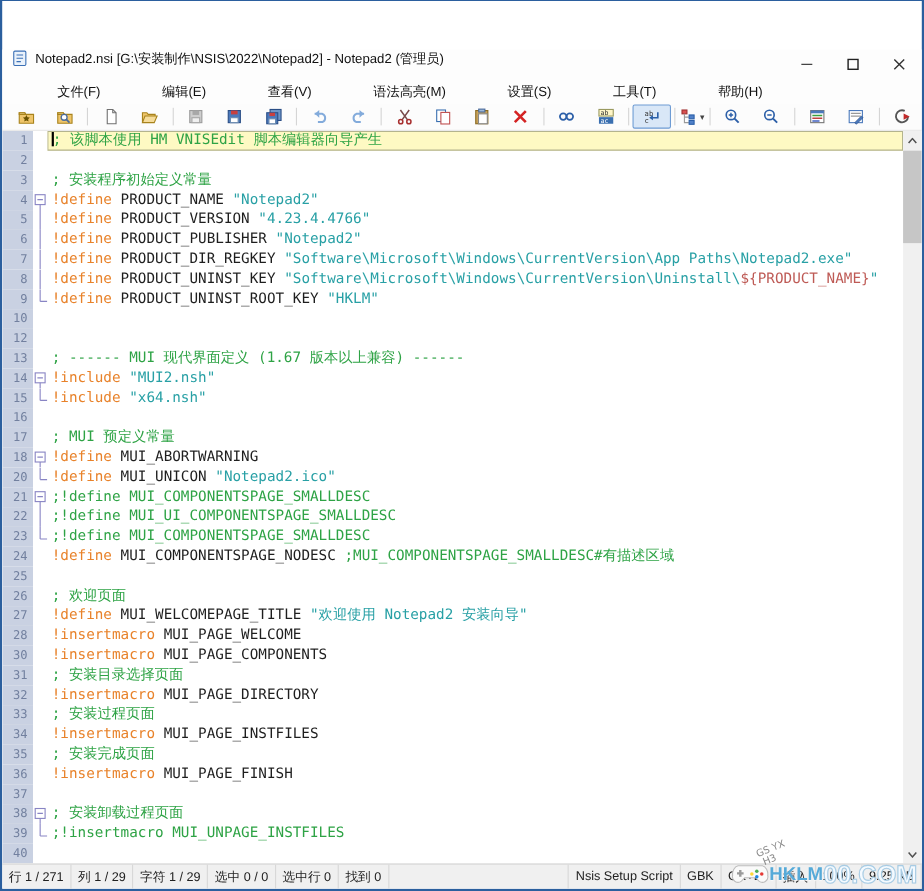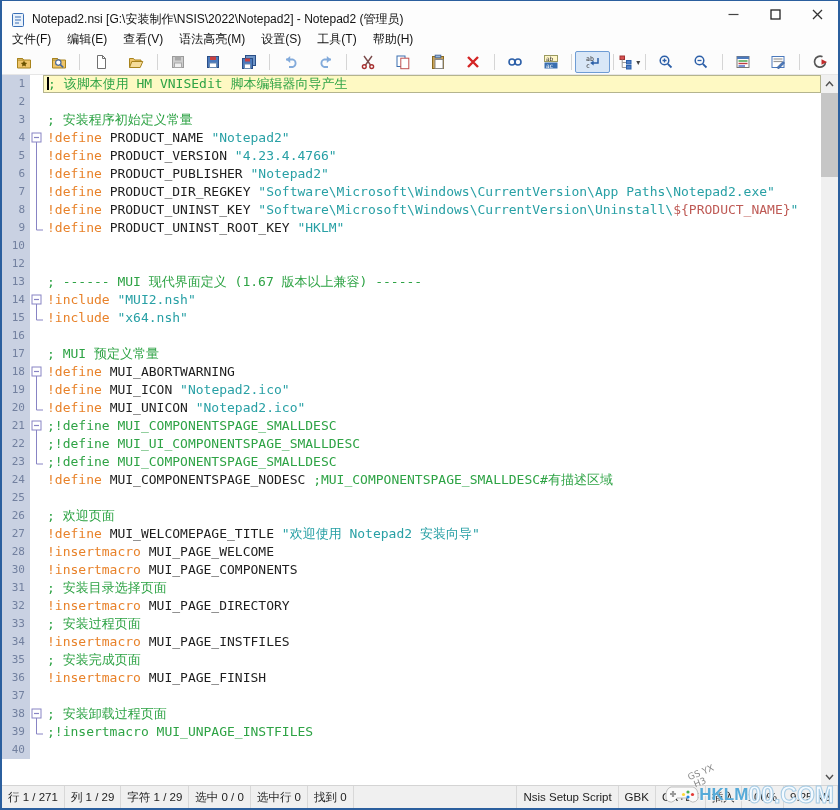--- a/index.html
+++ b/index.html
@@ -1,27 +1,27 @@
 <!DOCTYPE html>
 <html><head>
 <meta charset="utf-8">
 <style>
   html,body{margin:0;padding:0;background:#D0D0D0;}
   .window{width:840px;height:810px;box-sizing:border-box;border:2px solid #2B5F9E;border-top-width:1px;
     background:#fff;display:flex;flex-direction:column;font-family:"Liberation Sans",sans-serif;position:relative;overflow:hidden;}
   
-  .titlebar{height:27px;display:flex;align-items:flex-end;background:#FDFDFD;flex:0 0 auto;}
+  .titlebar{height:27px;display:flex;align-items:flex-start;background:#FDFDFD;flex:0 0 auto;margin-top:44px;}
   .title-icon{margin:0 6px 0 8px;display:flex;}
   .title-text{font-size:12px;color:#111;white-space:nowrap;}
   .tb-spacer{flex:1;}
   .win-btn{width:42px;height:27px;display:flex;align-items:center;justify-content:center;}
   .win-btn svg{display:block;}
   
   .menubar{height:22px;display:flex;align-items:center;background:#FDFDFD;font-size:12px;color:#111;flex:0 0 auto;padding-left:2px;}
-  .menu-item{padding:0 8px;height:100%;display:flex;align-items:center;}
+  .menu-item{padding:0 8px;height:100%;display:flex;align-items:center;margin-left:40px;}
   
   .toolbar{height:24px;display:flex;align-items:center;background:#FCFCFC;border-bottom:1px solid #E6E6E6;flex:0 0 auto;padding-left:4px;}
   .tb-btn{width:46px;height:22px;display:flex;align-items:center;justify-content:center;border:1px solid transparent;border-radius:2px;box-sizing:border-box;}
   .tb-btn.pressed{background:#D9E7F7;border-color:#6E9CD4;}
   .tb-btn.dropdown{width:32px;}
   .tb-sep{width:1px;height:16px;background:#D5D5D5;margin:0 3px;}
   .dd-arrow{font-size:8px;color:#444;margin-left:2px;}
   
   .editor{flex:1 1 auto;display:flex;overflow:hidden;position:relative;background:#fff;}
   .lines-col{flex:1;overflow:hidden;}
@@ -434,29 +434,20 @@
           <span class="fold">
             <svg width="13" height="18" viewBox="0 0 13 18">
               <rect x="2" y="4" width="9" height="9" fill="#fff" stroke="#8884C4"></rect>
               <line x1="4" y1="8.5" x2="9" y2="8.5" stroke="#8884C4" stroke-width="1.2"></line>
               <line x1="6.5" y1="13" x2="6.5" y2="18" stroke="#8884C4"></line>
             </svg>
           </span>
           <span class="code"><span class="tok-pp">!define </span><span class="tok-id">MUI_ABORTWARNING</span></span>
         </div>
         <div class="line">
-          <span class="ln">19</span>
-          <span class="fold">
-            <svg width="13" height="18" viewBox="0 0 13 18">
-              <line x1="6.5" y1="0" x2="6.5" y2="18" stroke="#8884C4"></line>
-            </svg>
-          </span>
-          <span class="code"><span class="tok-pp">!define </span><span class="tok-id">MUI_ICON </span><span class="tok-str">"Notepad2.ico"</span></span>
-        </div>
-        <div class="line">
           <span class="ln">20</span>
           <span class="fold">
             <svg width="13" height="18" viewBox="0 0 13 18">
               <line x1="6.5" y1="0" x2="6.5" y2="11" stroke="#8884C4"></line>
               <line x1="6.5" y1="11" x2="13" y2="11" stroke="#8884C4"></line>
             </svg>
           </span>
           <span class="code"><span class="tok-pp">!define </span><span class="tok-id">MUI_UNICON </span><span class="tok-str">"Notepad2.ico"</span></span>
         </div>
         <div class="line">

